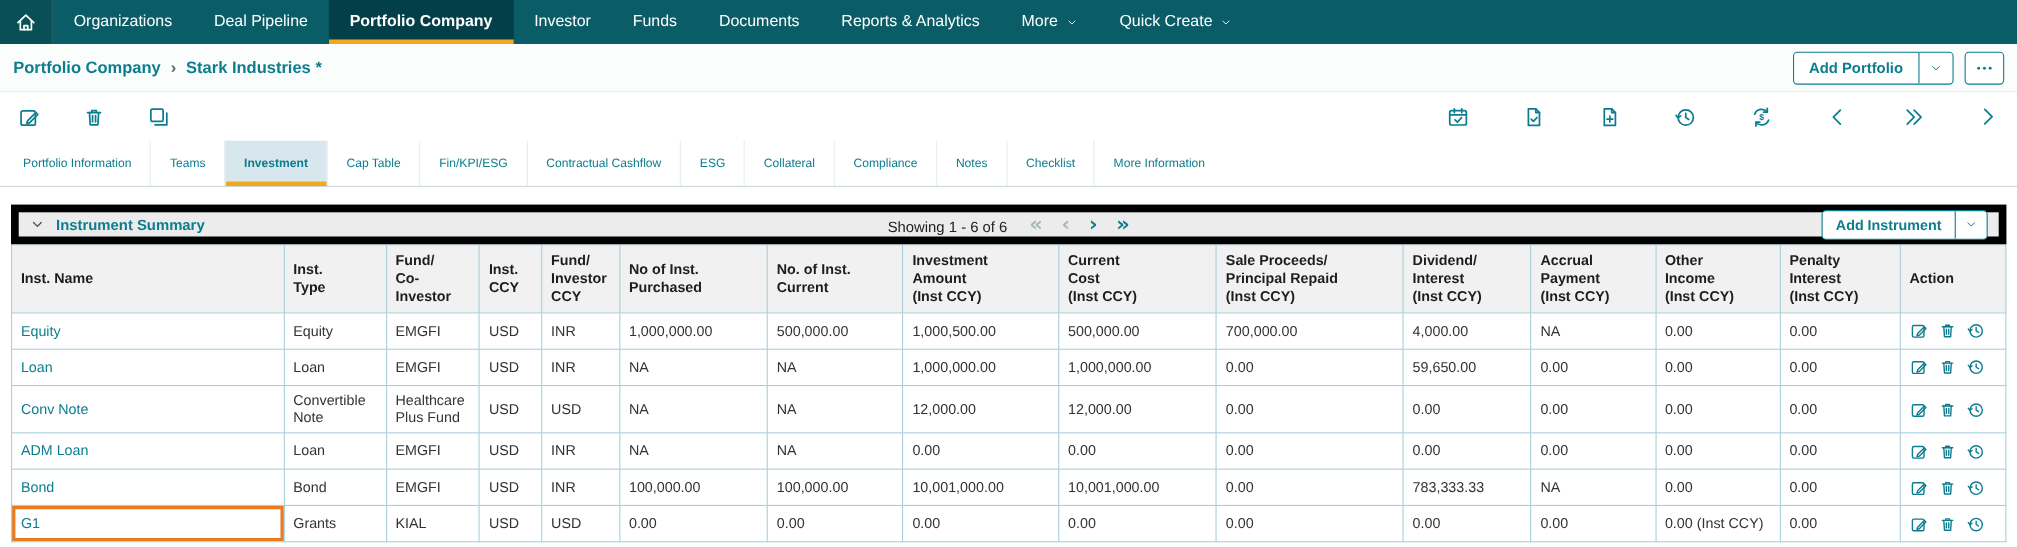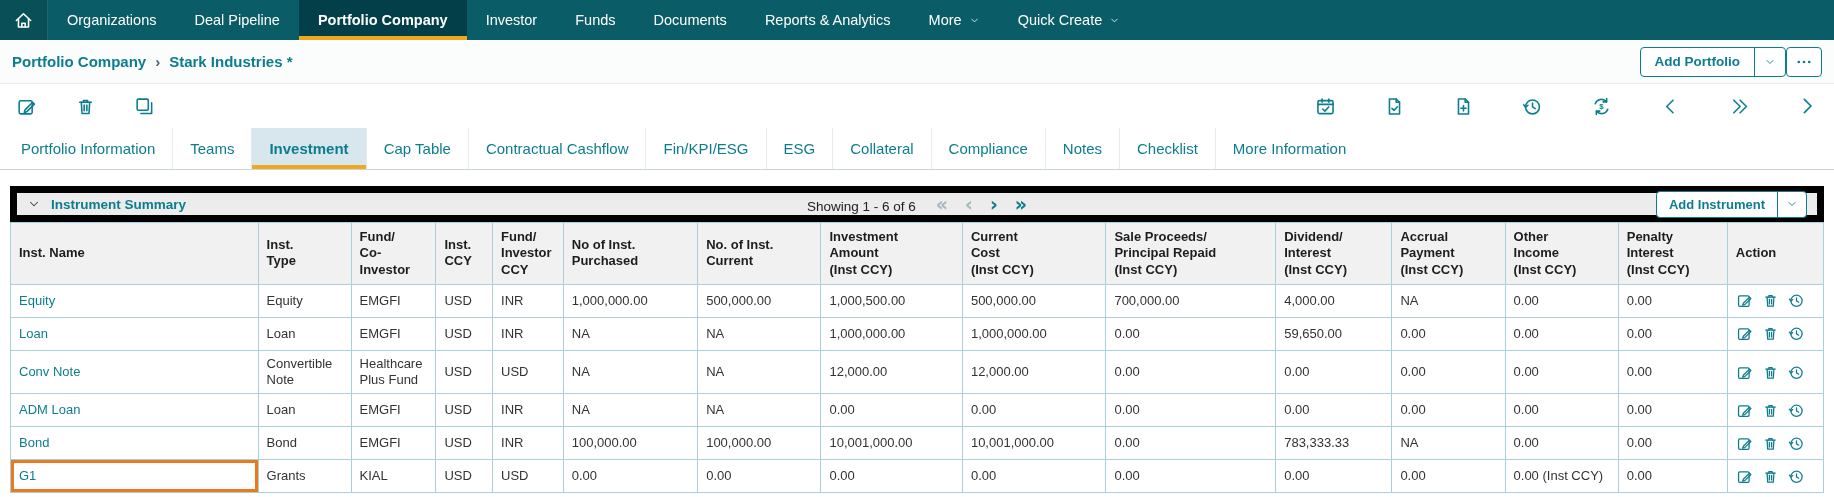--- a/index.html
+++ b/index.html
@@ -19,40 +19,40 @@
   .nav-item{display:flex;align-items:center;gap:7px;padding:0 19px;font-size:14.5px;
             cursor:pointer;white-space:nowrap}
   .nav-item.active{background:var(--nav-active);font-weight:700;box-shadow:inset 0 -4px 0 var(--orange)}
 
   
   .crumb-row{height:44px;display:flex;align-items:center;padding:0 12px;background:#FBFCFC;
              border-bottom:1px solid #E9ECEC}
   .crumb-section,.crumb-page{color:var(--teal);font-weight:700;font-size:15px}
   .crumb-section{cursor:pointer}
   .crumb-sep{margin:0 9px;color:#46666d;font-size:15px;font-weight:700}
-  .crumb-actions{margin-left:auto;display:flex;align-items:center;}
+  .crumb-actions{margin-left:auto;display:flex;align-items:center;gap:10px}
   .split-btn{display:inline-flex;align-items:stretch;height:30px;background:#fff;
              border:1px solid var(--teal);border-radius:4px;color:var(--teal);
              font-weight:700;font-size:13.5px;cursor:pointer;overflow:hidden}
   .split-label{display:flex;align-items:center;padding:0 14px;white-space:nowrap}
   .split-caret{display:flex;align-items:center;padding:0 9px;border-left:1px solid var(--teal)}
   .icon-btn{width:36px;height:30px;border:1px solid var(--teal);border-radius:4px;background:#fff;
             color:var(--teal);display:flex;align-items:center;justify-content:center;cursor:pointer}
 
   
   .toolbar{height:44px;display:flex;align-items:center;padding:0 16px;background:#fff}
   .tool-left{display:flex;align-items:center;gap:38px}
   .tool-right{margin-left:auto;display:flex;align-items:center;gap:48px}
   .tool-far{margin-left:46px;display:flex;align-items:center}
   .tool-btn{color:var(--teal);cursor:pointer;display:flex;align-items:center}
 
   
   .tabs{display:flex;align-items:stretch;height:42px;border-bottom:1px solid #CBD6DA;
         background:#fff;padding-left:4px}
-  .tab{display:flex;align-items:center;padding:0 17px;color:var(--teal);font-size:15px;
+  .tab{display:flex;align-items:center;padding:0 17px;color:var(--teal);font-size:11px;
        cursor:pointer;white-space:nowrap}
   .tab + .tab{border-left:1px solid #E6ECEE}
   .tab.active{background:#D8E7EE;font-weight:700;box-shadow:inset 0 -4px 0 var(--orange)}
 
   
   .content{padding:16px 10px 0;background:#fff}
   .section-bar{position:relative;height:36px;background:#ECECEC;border:7px solid #000000;
                display:flex;align-items:center;padding:0 10px;gap:10px}
   .collapse-btn{color:#444;display:flex;cursor:pointer}
   .section-title{color:var(--teal);font-weight:700;font-size:13.5px}
@@ -271,24 +271,24 @@
     <div class="tab">
       <span>Teams</span>
     </div>
     <div class="tab active">
       <span>Investment</span>
     </div>
     <div class="tab">
       <span>Cap Table</span>
     </div>
     <div class="tab">
+      <span>Fin/KPI/ESG</span>
+    </div>
+    <div class="tab">
       <span>Contractual Cashflow</span>
-    </div>
-    <div class="tab">
-      <span>Fin/KPI/ESG</span>
     </div>
     <div class="tab">
       <span>ESG</span>
     </div>
     <div class="tab">
       <span>Collateral</span>
     </div>
     <div class="tab">
       <span>Compliance</span>
     </div>

